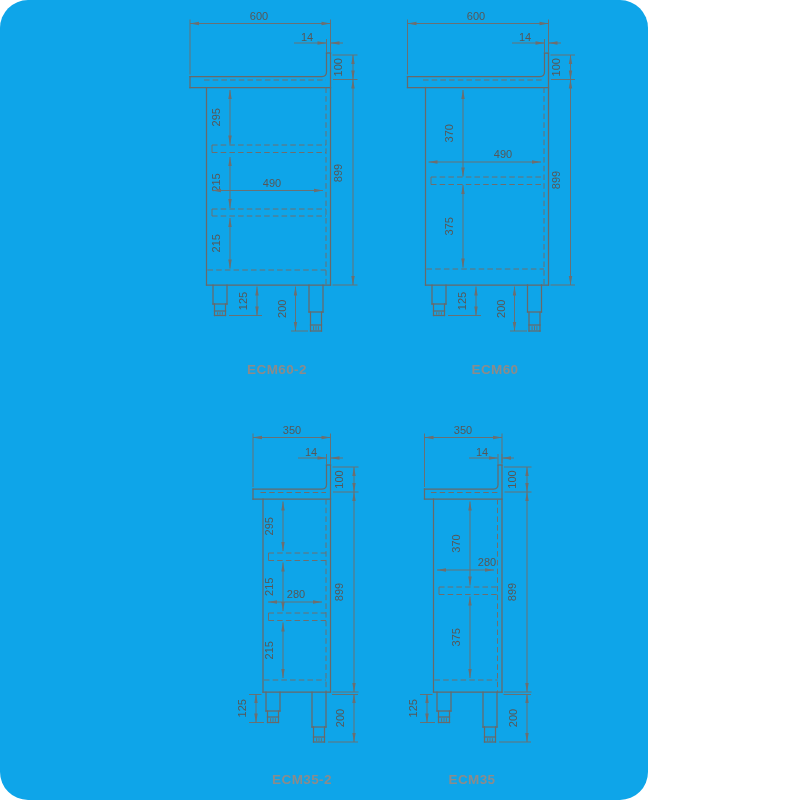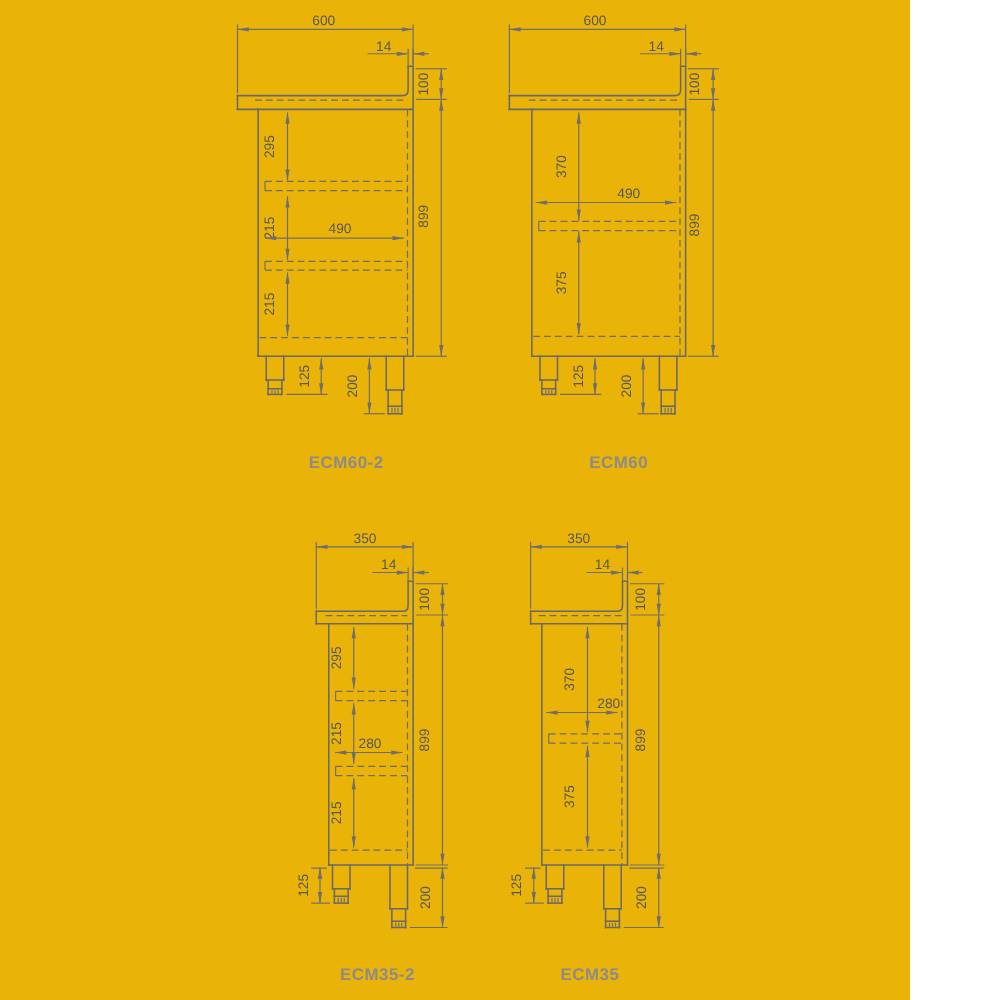--- a/index.html
+++ b/index.html
@@ -1,17 +1,17 @@
 <!DOCTYPE html>
 <html><head>
 <meta charset="utf-8">
 <style>
   html,body{margin:0;padding:0;background:#ffffff;}
-  #stage{position:relative;width:728px;height:800px;background:#eab308;overflow:hidden;
-         font-family:"Liberation Sans",sans-serif;}
+  #stage{position:relative;width:648px;height:800px;background:#0ea5e9;overflow:hidden;
+         font-family:"Liberation Sans",sans-serif;border-radius:28px;}
   svg{display:block;}
   .ol{stroke:#696969;stroke-width:1.25;fill:none;stroke-linecap:square;}
   .dl{stroke:#6e6e6e;stroke-width:0.95;fill:none;stroke-linecap:butt;}
   .dash{stroke:#6e6e6e;stroke-width:1;fill:none;stroke-dasharray:5.5 3.2;}
   .arw{fill:#6e6e6e;stroke:none;}
   .dimtxt{font-family:"Liberation Sans",sans-serif;font-size:11px;fill:#575757;}
   .lbl{font-family:"Liberation Sans",sans-serif;font-size:13.5px;font-weight:700;
        fill:#8b8b8b;letter-spacing:0.4px;}
 </style>
 </head>

